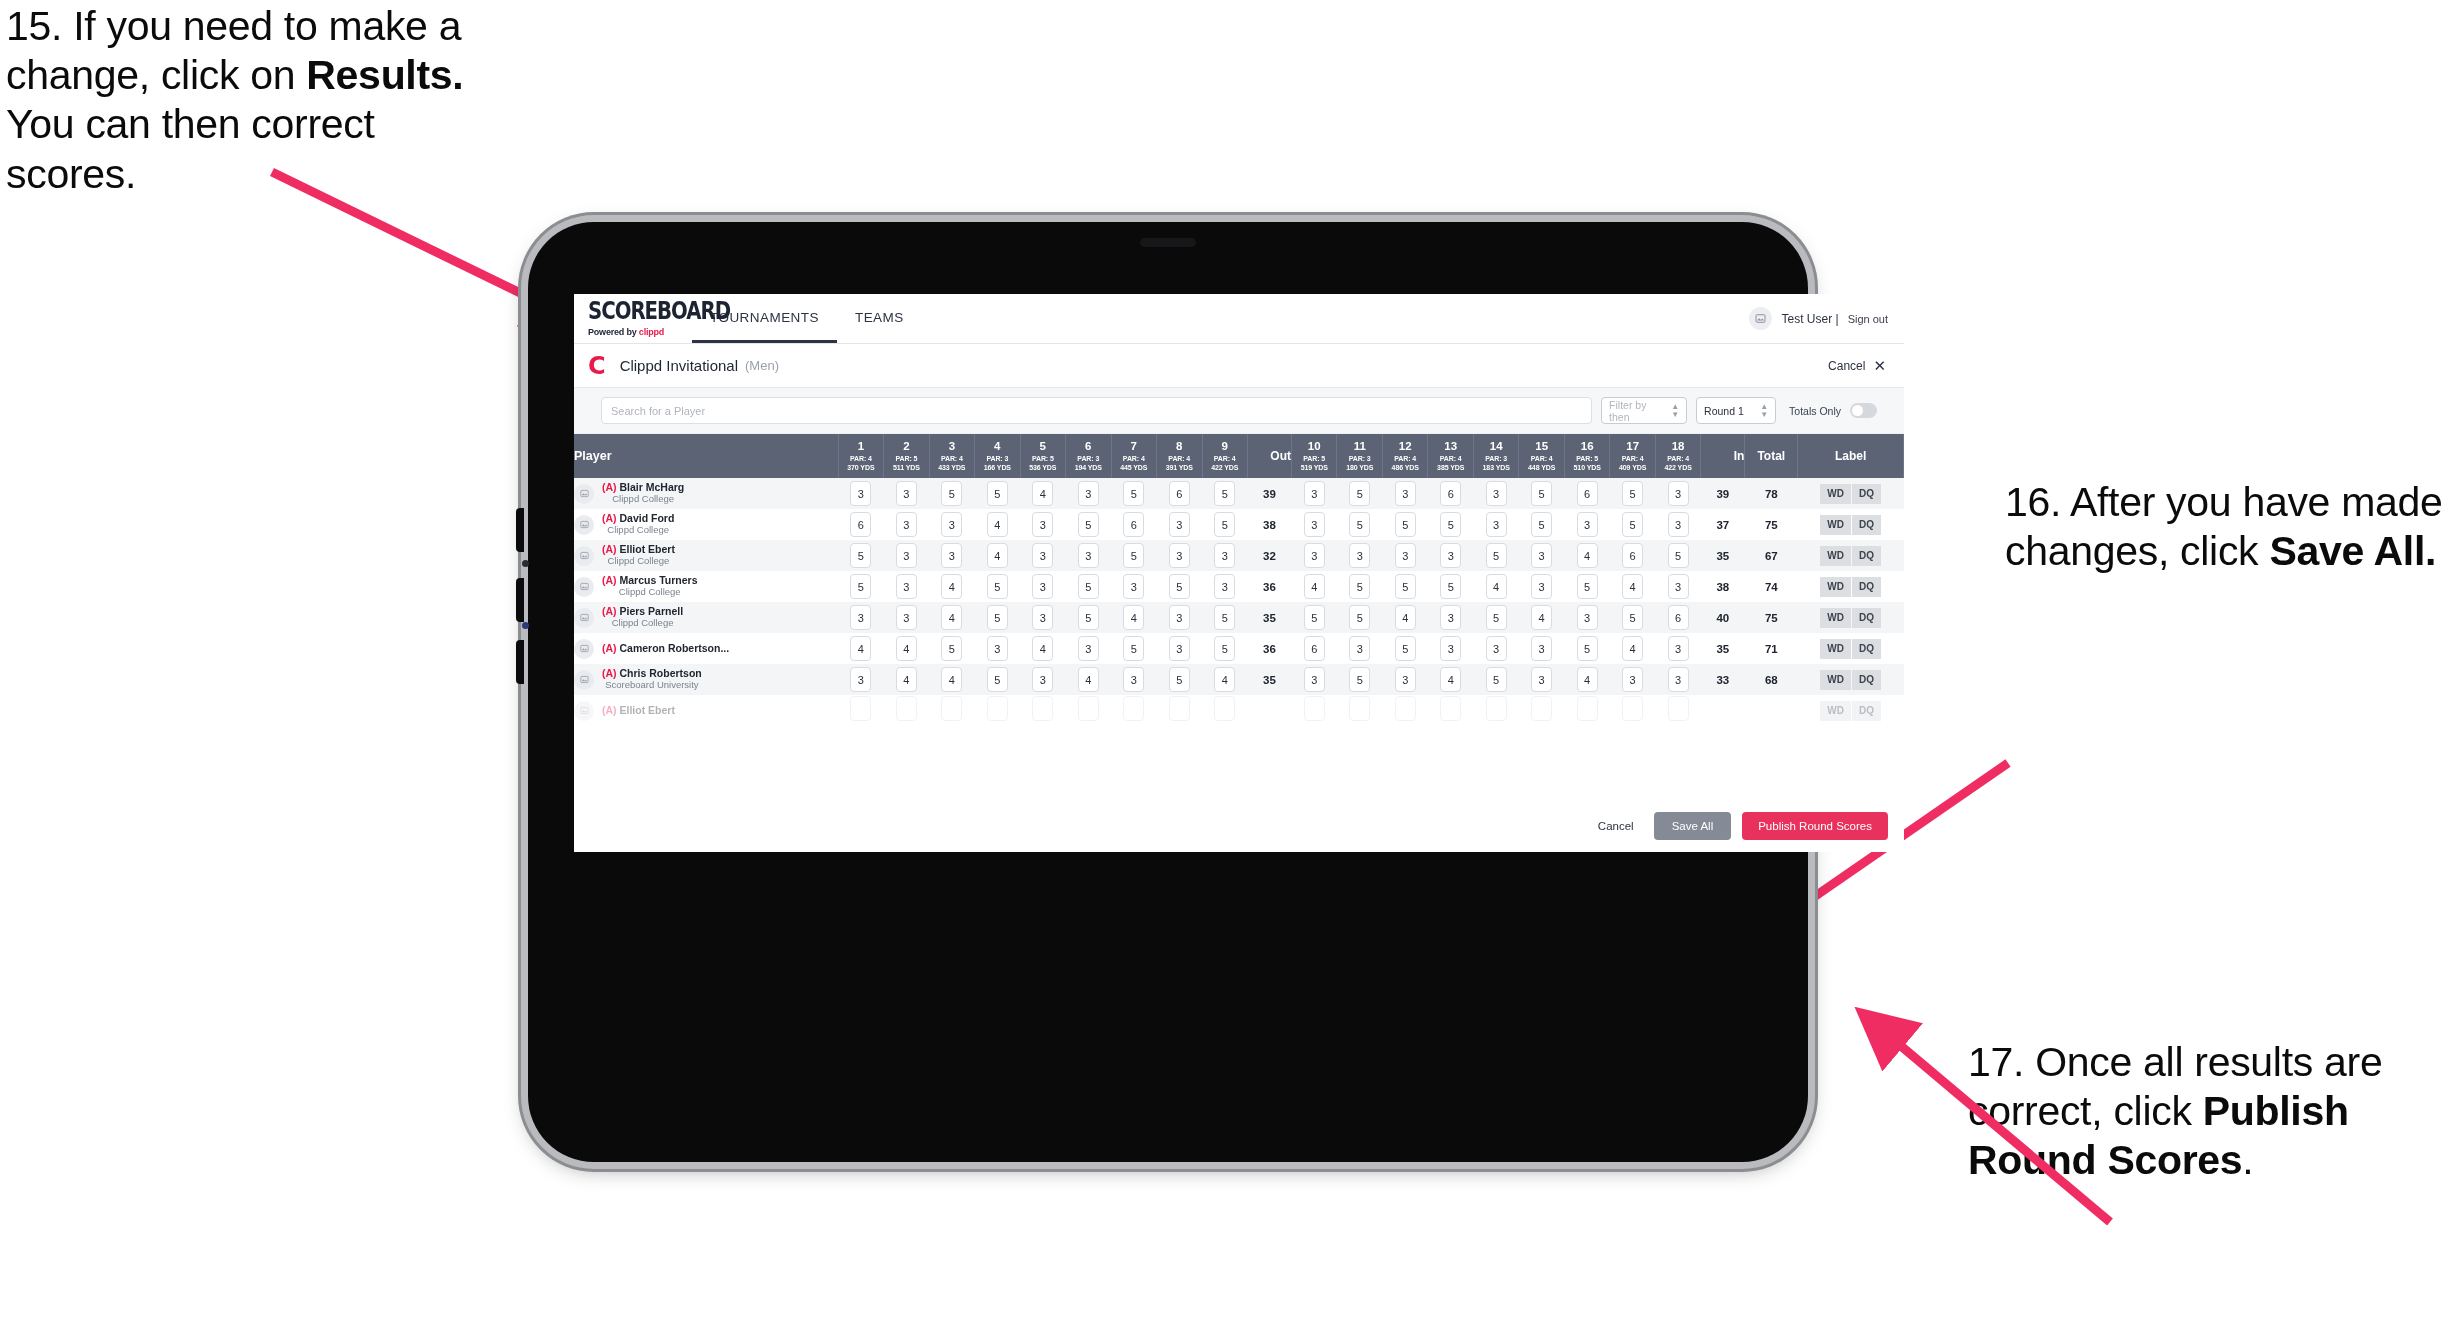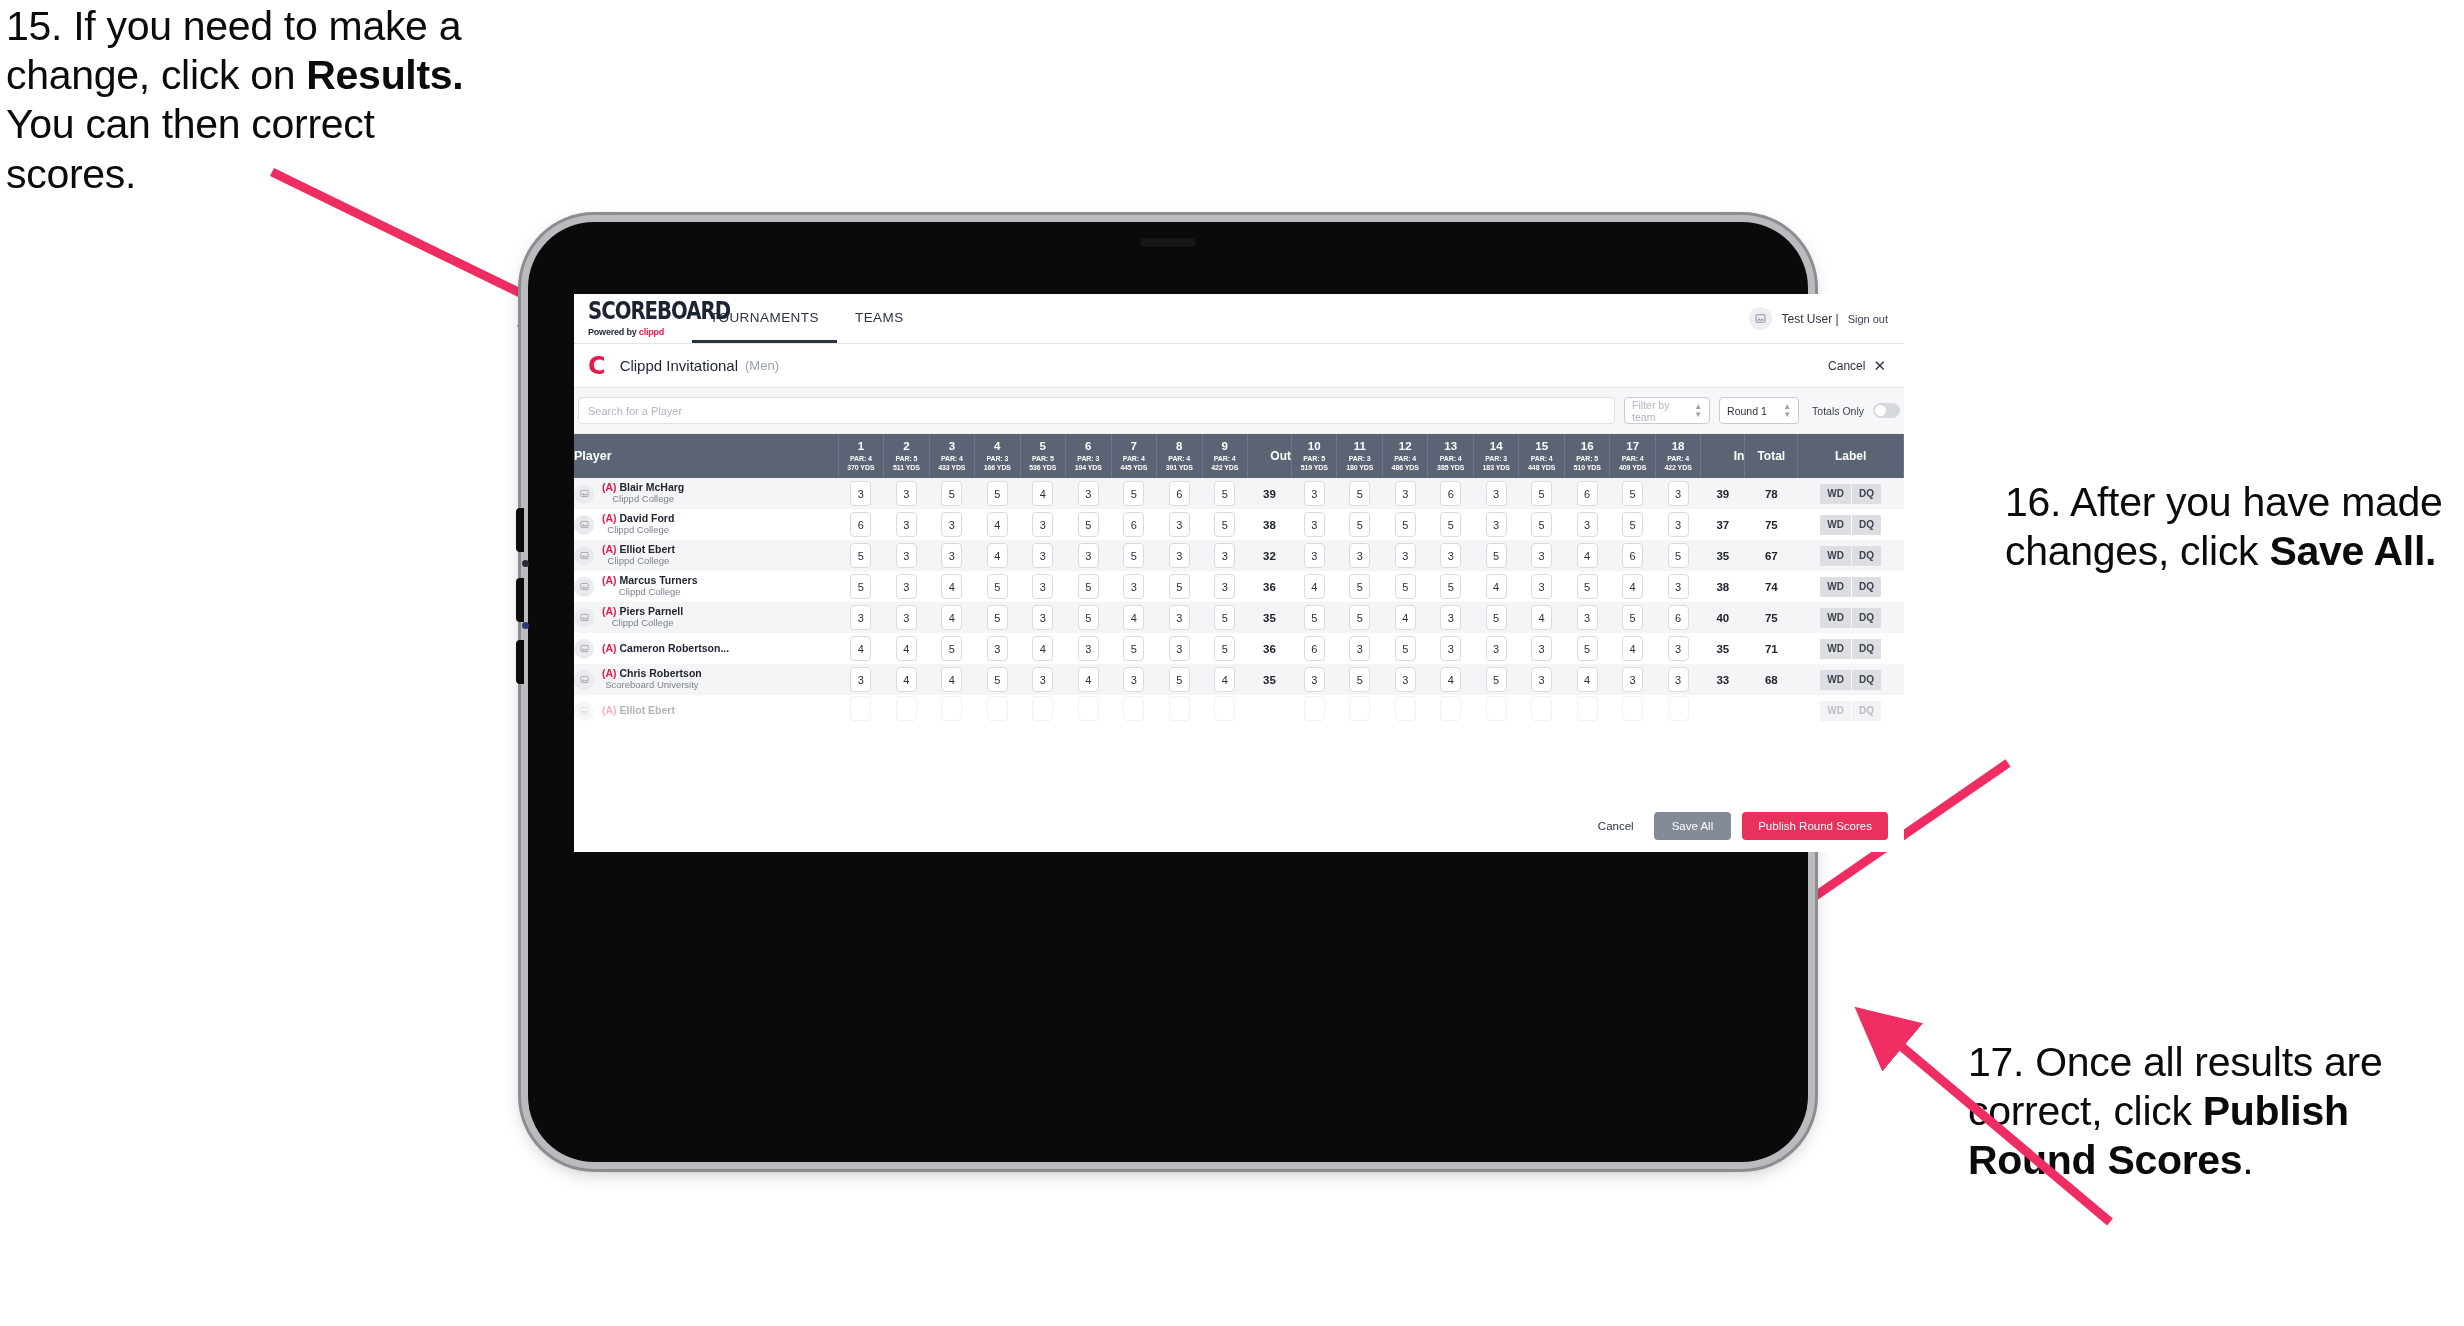--- a/index.html
+++ b/index.html
@@ -115,21 +115,21 @@
     padding: 0 14px; gap: 4px; flex-shrink: 0;
   }
   .sec-tab {
     font-size: 12px; color: #dfe2e8; padding: 5px 11px; border-radius: 4px;
     cursor: pointer; line-height: 1;
   }
   .sec-tab.active { background: #fff; color: #232b3a; font-weight: 400; }
 
   
   #filterrow {
-    background: #f6f7f9; padding: 9px 4px; display: flex; align-items: center;
+    background: #f6f7f9; padding: 9px 27px; display: flex; align-items: center;
     gap: 9px; flex-shrink: 0; border-bottom: 1px solid #eceef1;
   }
   #search-input {
     flex: 1; height: 27px; border: 1px solid #dcdfe4; border-radius: 4px;
     background: #fff; font-size: 11px; color: #333; padding: 0 9px;
     font-family: "Liberation Sans", sans-serif;
   }
   #search-input::placeholder { color: #b0b5bd; }
   .select-box {
     height: 27px; border: 1px solid #c8ccd3; border-radius: 4px; background: #fff;
@@ -293,21 +293,21 @@
         <div id="cancel-x">
           <span>Cancel</span>
           <span class="xg">✕</span>
         </div>
       </div>
 
 
       <div id="filterrow">
         <input id="search-input" type="text" placeholder="Search for a Player" style="">
         <div class="select-box" id="team-select">
-          <span>Filter by team</span>
+          <span>Filter by then</span>
           <span class="updown">▲<br>▼</span>
         </div>
         <div class="select-box" id="round-select">
           <span>Round 1</span>
           <span class="updown">▲<br>▼</span>
         </div>
         <span id="totals-label">Totals Only</span>
         <div id="totals-toggle"></div>
       </div>
 

